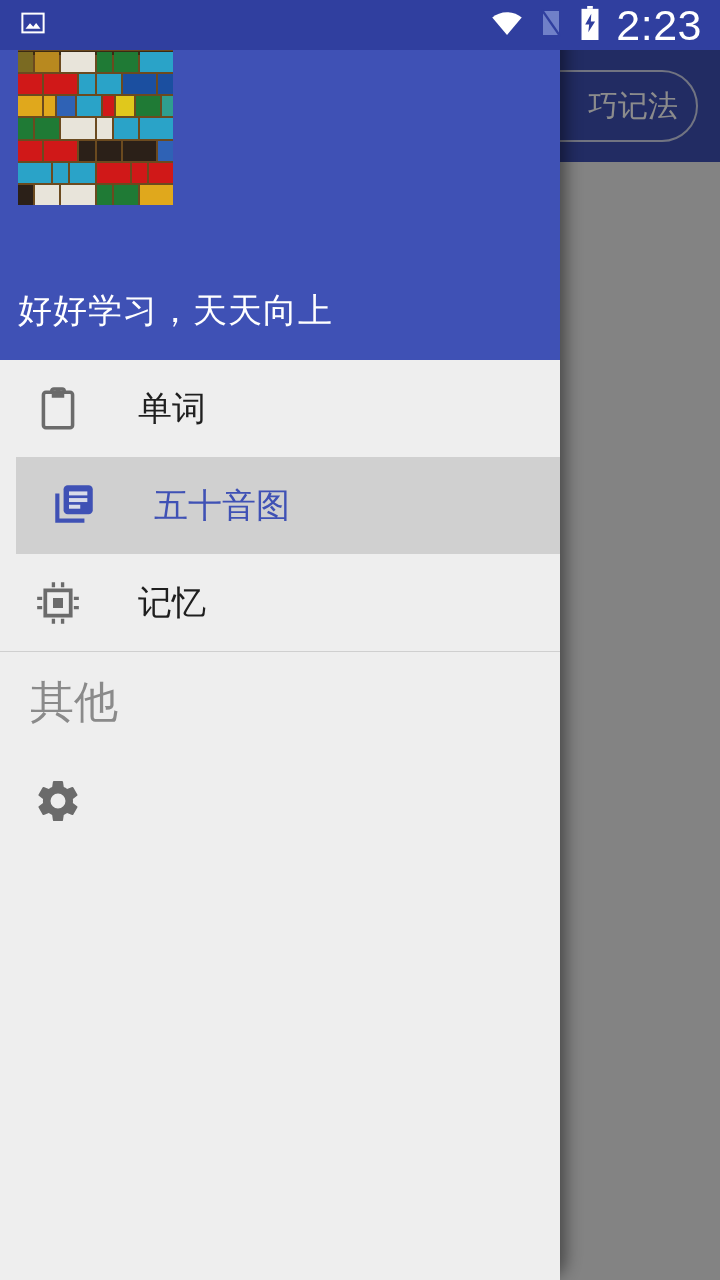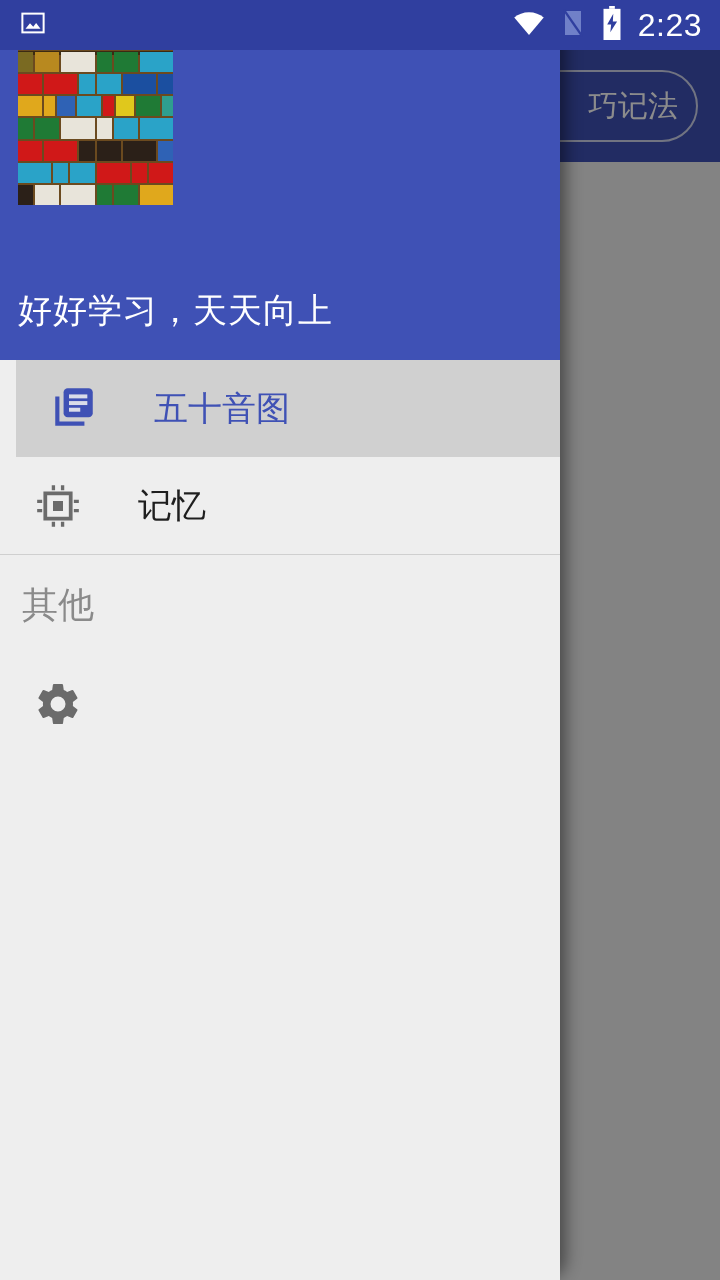--- a/index.html
+++ b/index.html
@@ -55,21 +55,21 @@
   #scrim { position:absolute; inset:0; background:rgba(0,0,0,.45); }
 
   
   #statusbar {
     position:absolute; left:0; top:0; width:720px; height:50px;
     background:#303f9f; z-index:40;
     display:flex; align-items:center; padding:0 18px;
   }
   #sb-left { display:flex; align-items:center; gap:10px; }
   #sb-right { margin-left:auto; display:flex; align-items:center; gap:14px; }
-  #sb-clock { font-size:32px; color:#fff; letter-spacing:.5px; }
+  #sb-clock { font-size:43px; color:#fff; letter-spacing:.5px; }
 
   
   #drawer {
     position:absolute; left:0; top:0; width:560px; height:1280px;
     background:#8b5cf6; z-index:30;
     box-shadow:6px 0 16px rgba(0,0,0,.45);
     display:flex; flex-direction:column;border-radius:22px;
   }
   #drawer-header {
     height:360px; background:#3f51b5; position:relative; flex:0 0 360px;
@@ -94,22 +94,22 @@
   .nav-item {
     height:97px; display:flex; align-items:center; padding-left:30px;
   }
   .nav-item.selected { background:#d0d0d0;margin-left:16px; }
   .nav-icon { width:56px; height:56px; flex:0 0 56px; display:flex; align-items:center; justify-content:center; }
   .nav-label { margin-left:52px; font-size:34px; color:#1f1f1f; }
   .nav-item.selected .nav-label { color:#3f51b5; }
 
   #drawer-divider { height:1px; background:#cfcfcf; margin-top:0; }
   #section-label {
-    height:100px; display:flex; align-items:center; padding-left:22px;
-    font-size:36px; color:#8a8a8a;
+    height:100px; display:flex; align-items:center; padding-left:30px;
+    font-size:44px; color:#8a8a8a;
   }
 </style>
 </head>
 <body>
 
 <div id="screen">
 
   <div id="app-bg">
 
     <div id="app-body">
@@ -228,20 +228,31 @@
             <div class="brick" style="background: rgb(31, 122, 53); flex-grow: 1;"></div>
             <div class="brick" style="background: rgb(31, 122, 53); flex-grow: 1.6;"></div>
             <div class="brick" style="background: rgb(224, 168, 28); flex-grow: 2.2;"></div>
           </div>
         </div>
       <div id="drawer-caption">好好学习，天天向上</div>
     </div>
 
     <div id="drawer-menu">
 
+      <div class="nav-item">
+        <span class="nav-icon">
+          <svg width="50" height="50" viewBox="0 0 24 24" fill="none" stroke="#6b6b6b" stroke-width="1.7">
+            <rect x="5" y="4" width="14" height="17" rx="1.2"></rect>
+            <path d="M9 4.2V3.4A1 1 0 0 1 10 2.4h4a1 1 0 0 1 1 1v.8" fill="none"></path>
+            <circle cx="12" cy="3.1" r="1.05" fill="#6b6b6b" stroke="none"></circle>
+            <path d="M9 4.2h6v2.4H9z" fill="#6b6b6b" stroke="none"></path>
+          </svg>
+        </span>
+        <span class="nav-label">单词</span>
+      </div>
 
       <div class="nav-item selected">
         <span class="nav-icon">
           <svg width="50" height="50" viewBox="0 0 24 24">
             <path d="M3 6v14h14v-2H5V6H3z" fill="#3f51b5"></path>
             <rect x="7" y="2" width="14" height="14" rx="2" fill="#3f51b5"></rect>
             <rect x="9.6" y="5" width="8.8" height="1.9" fill="#d9dce9"></rect>
             <rect x="9.6" y="8.2" width="8.8" height="1.9" fill="#d9dce9"></rect>
             <rect x="9.6" y="11.4" width="5.4" height="1.9" fill="#d9dce9"></rect>
           </svg>

